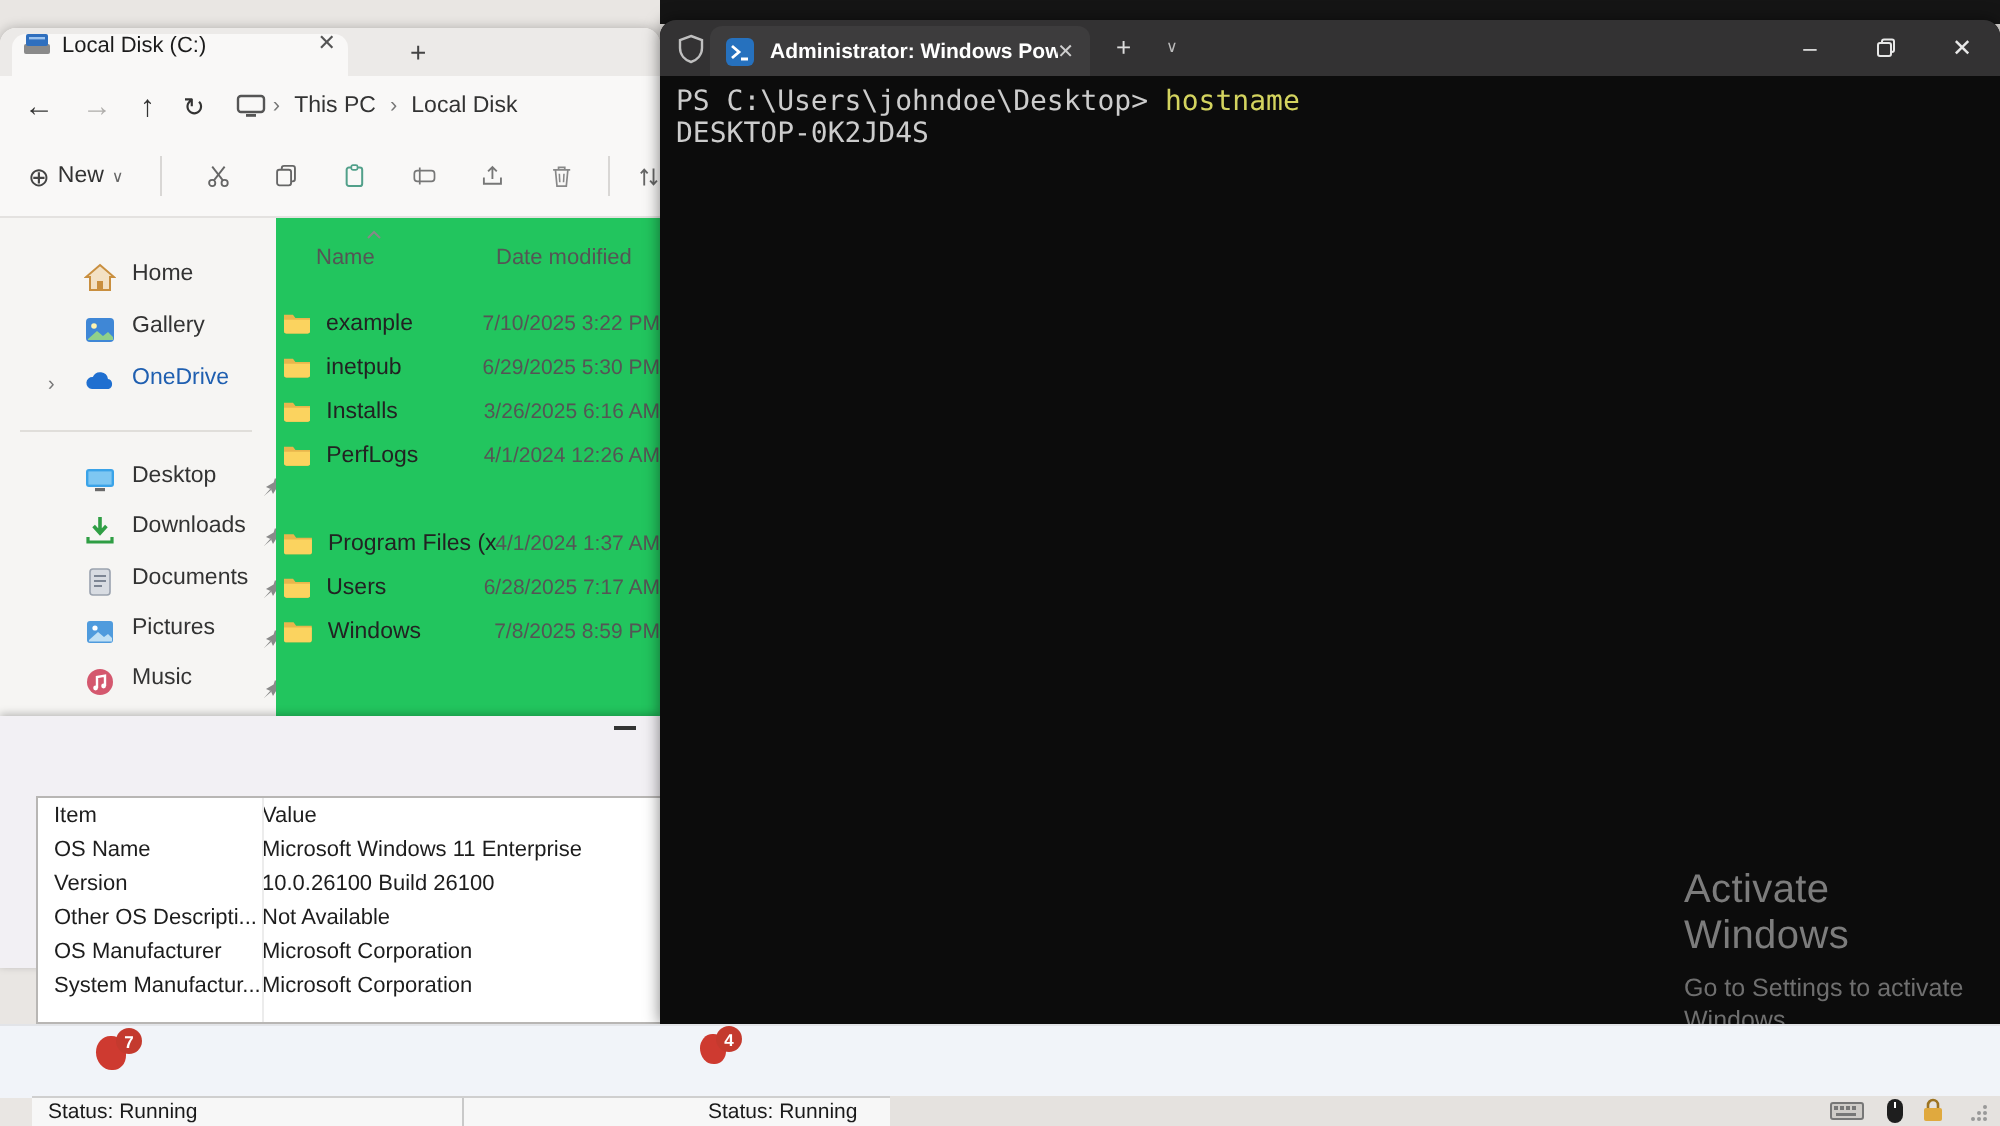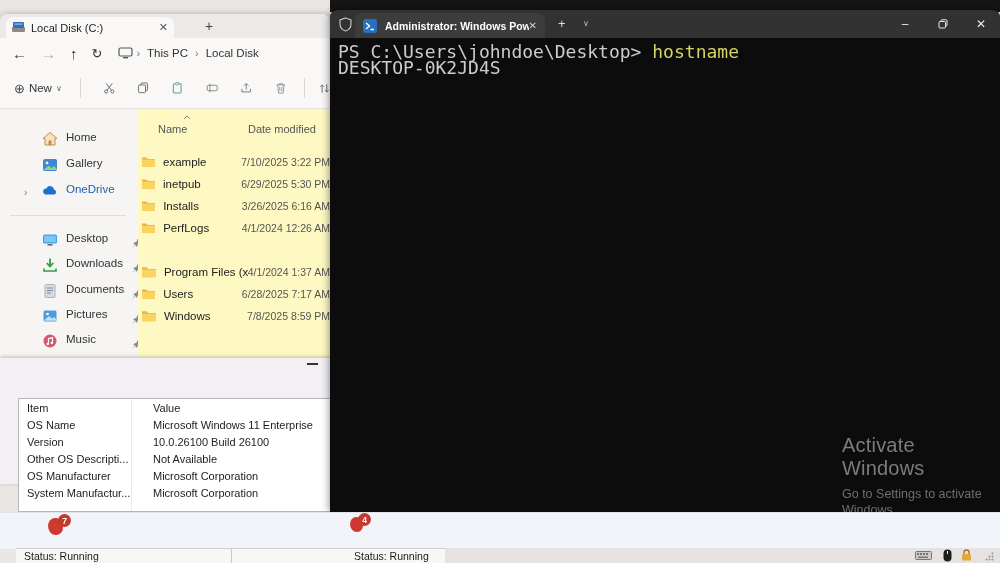--- a/index.html
+++ b/index.html
@@ -9,67 +9,67 @@
   svg{display:block}
 
   
   .topstrip{left:0;top:0;width:330;height:14px;background:#eceae7;overflow:hidden}
 
   
   .explorer{left:0;top:14px;width:330px;height:344px;background:#f6f5f3;
             border-radius:8px 8px 0 0;box-shadow:0 0 6px rgba(0,0,0,.25);overflow:hidden}
   .tabbar{position:absolute;left:0;top:0;width:100%;height:24px;background:#eceae8}
   .tab{position:absolute;left:6px;top:3px;width:168px;height:21px;background:#f9f8f7;
-       border-radius:7px 7px 0 0;display:flex;align-items:center;padding:0 6px;box-sizing:border-box}
+       border-radius:7px 7px 0 0;display:flex;padding:0 6px;box-sizing:border-box}
   .tab-title{font-size:11px;color:#1b1b1b;flex:1;margin-left:6px;white-space:nowrap;overflow:hidden}
   .xbtn{color:#555;font-size:11px;line-height:1;cursor:default}
   .newtab{position:absolute;left:205px;top:4px;color:#444;font-size:14px}
   .navbar{position:absolute;left:0;top:24px;width:100%;height:30px;background:#f9f8f7;
           display:flex;align-items:center;color:#444}
   .nav-a{font-size:15px;margin-left:14px;color:#333}
   .crumb{font-size:11.5px;color:#333;margin:0 4px;white-space:nowrap}
   .chev{color:#777;font-size:11px;margin:0 3px}
   .ribbon{position:absolute;left:0;top:54px;width:100%;height:40px;background:#f9f8f7;
           border-bottom:1px solid #e4e2e0;display:flex;align-items:center}
   .rico{margin-left:22px}
   .vsep{width:1px;height:20px;background:#d9d7d5;margin-left:18px}
   .sidebar{position:absolute;left:0;top:95px;width:138px;bottom:0;background:#f6f5f3}
   .sitem{position:absolute;left:16px;width:138px;height:24px;display:flex;align-items:flex-start}
   .sitem .lbl{font-size:11.5px;color:#333;margin-left:8px;flex:1}
   .sicon{margin-left:26px;width:16px;height:16px}
   .pin{position:absolute;right:12px;top:6px}
   .sdivider{position:absolute;left:10px;width:116px;height:1px;background:#e0deda}
-  .files{position:absolute;left:138px;top:95px;right:0;bottom:0;background:#fef9c3}
+  .files{position:absolute;left:138px;top:95px;right:0;bottom:0;background:#22c55e}
   .fhead{position:absolute;top:14px;font-size:11px;color:#555}
   .frow{position:absolute;left:0;width:100%;height:22px;display:flex;align-items:flex-end}
   .fname{font-size:11.5px;color:#222;margin-left:8px;width:96px;white-space:nowrap;overflow:hidden}
   .fdate{font-size:10.5px;color:#555;white-space:nowrap}
 
   
   .sysinfo{left:0;top:358px;width:330px;height:126px;background:#f2f0f4;
            box-shadow:0 -1px 4px rgba(0,0,0,.25)}
   .minidash{position:absolute;right:12px;top:5px;width:11px;height:2px;background:#333}
   .systable{position:absolute;left:18px;top:40px;width:312px;height:114px;background:#fff;
             border:1px solid #b8b6b4;border-right:none;overflow:hidden;box-sizing:border-box}
   .srow{height:17px;display:flex;align-items:center;font-size:11px;color:#1d1d1d}
   .srow .c1{width:104px;padding-left:8px;white-space:nowrap;overflow:hidden}
-  .srow .c2{padding-left:22px;white-space:nowrap}
+  .srow .c2{padding-left:0;white-space:nowrap}
   .shead{color:#1d1d1d}
   .colline{position:absolute;left:112px;top:0;bottom:0;width:1px;background:#ececec}
   .terminal{left:330px;top:10px;width:670px;height:502px;background:#0c0c0c;
             border-radius:8px 8px 0 0;box-shadow:0 0 8px rgba(0,0,0,.5);overflow:hidden}
   .ttitle{position:absolute;left:0;top:0;width:100%;height:28px;background:#333233}
   .ttab{position:absolute;left:25px;top:3px;width:190px;height:25px;background:#3d3c3d;
         border-radius:6px 6px 0 0;display:flex;align-items:center;padding:0 8px;box-sizing:border-box}
   .ttab-title{font-size:10.5px;font-weight:bold;color:#fff;flex:1;margin-left:8px;
               white-space:nowrap;overflow:hidden}
   .tbtn{position:absolute;top:0;width:38px;height:28px;display:flex;align-items:center;
         justify-content:center;color:#e8e8e8;font-size:12px}
   .console{position:absolute;left:8px;top:34px;font-family:"DejaVu Sans Mono","Liberation Mono",monospace;
-           font-size:18px;line-height:15.5px;color:#cccccc;white-space:nowrap}
+           font-size:14px;line-height:15.5px;color:#cccccc;white-space:nowrap}
   .cmd{color:#d4d45f}
   .cursor{display:inline-block;width:1.5px;height:13px;background:#cfcfcf;
           vertical-align:text-bottom;margin-left:2px}
   .watermark{position:absolute;left:512px;top:424px;color:#7c7c7c}
   .wm-title{font-size:20px;letter-spacing:.2px}
   .wm-body{font-size:12.5px;color:#6f6f6f;width:150px;margin-top:6px;line-height:16px}
 
   
   .taskbar{left:0;top:512px;width:1000px;height:36px;background:#f1f4f9;border-top:1px solid #e2e4e8}
   .badge{position:absolute;width:13px;height:13px;border-radius:50%;background:#c43a2e;color:#fff;

